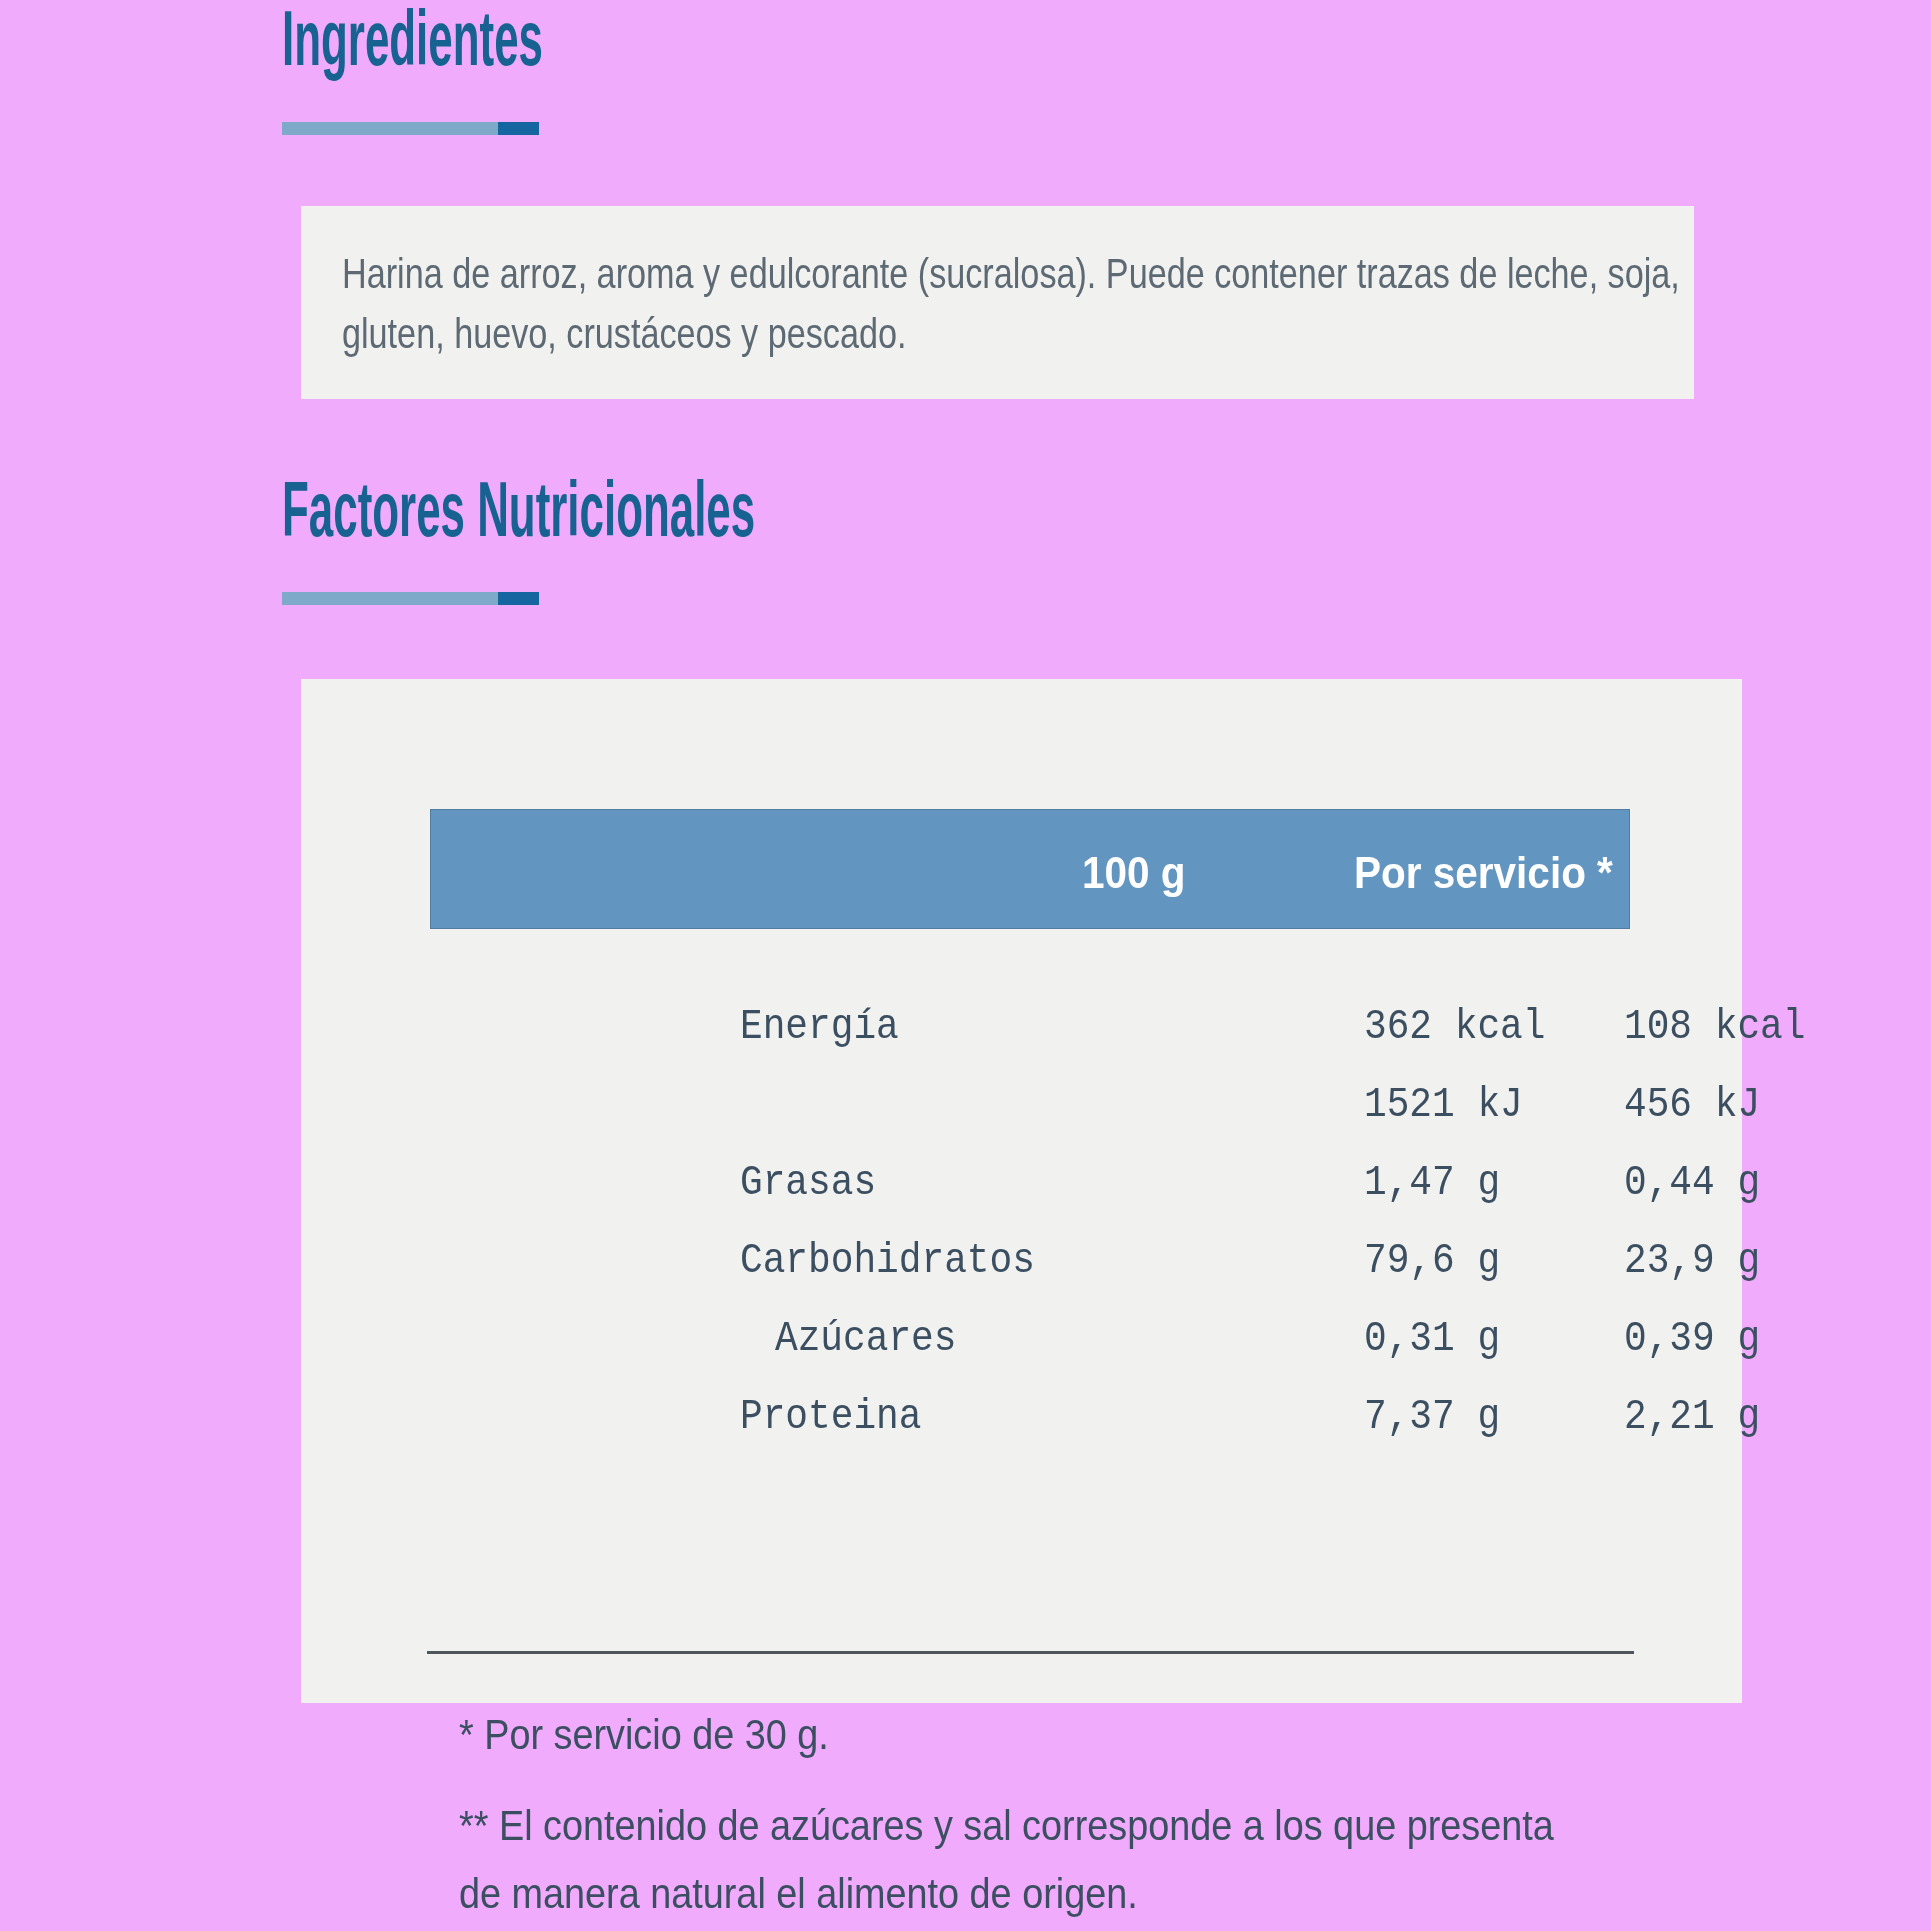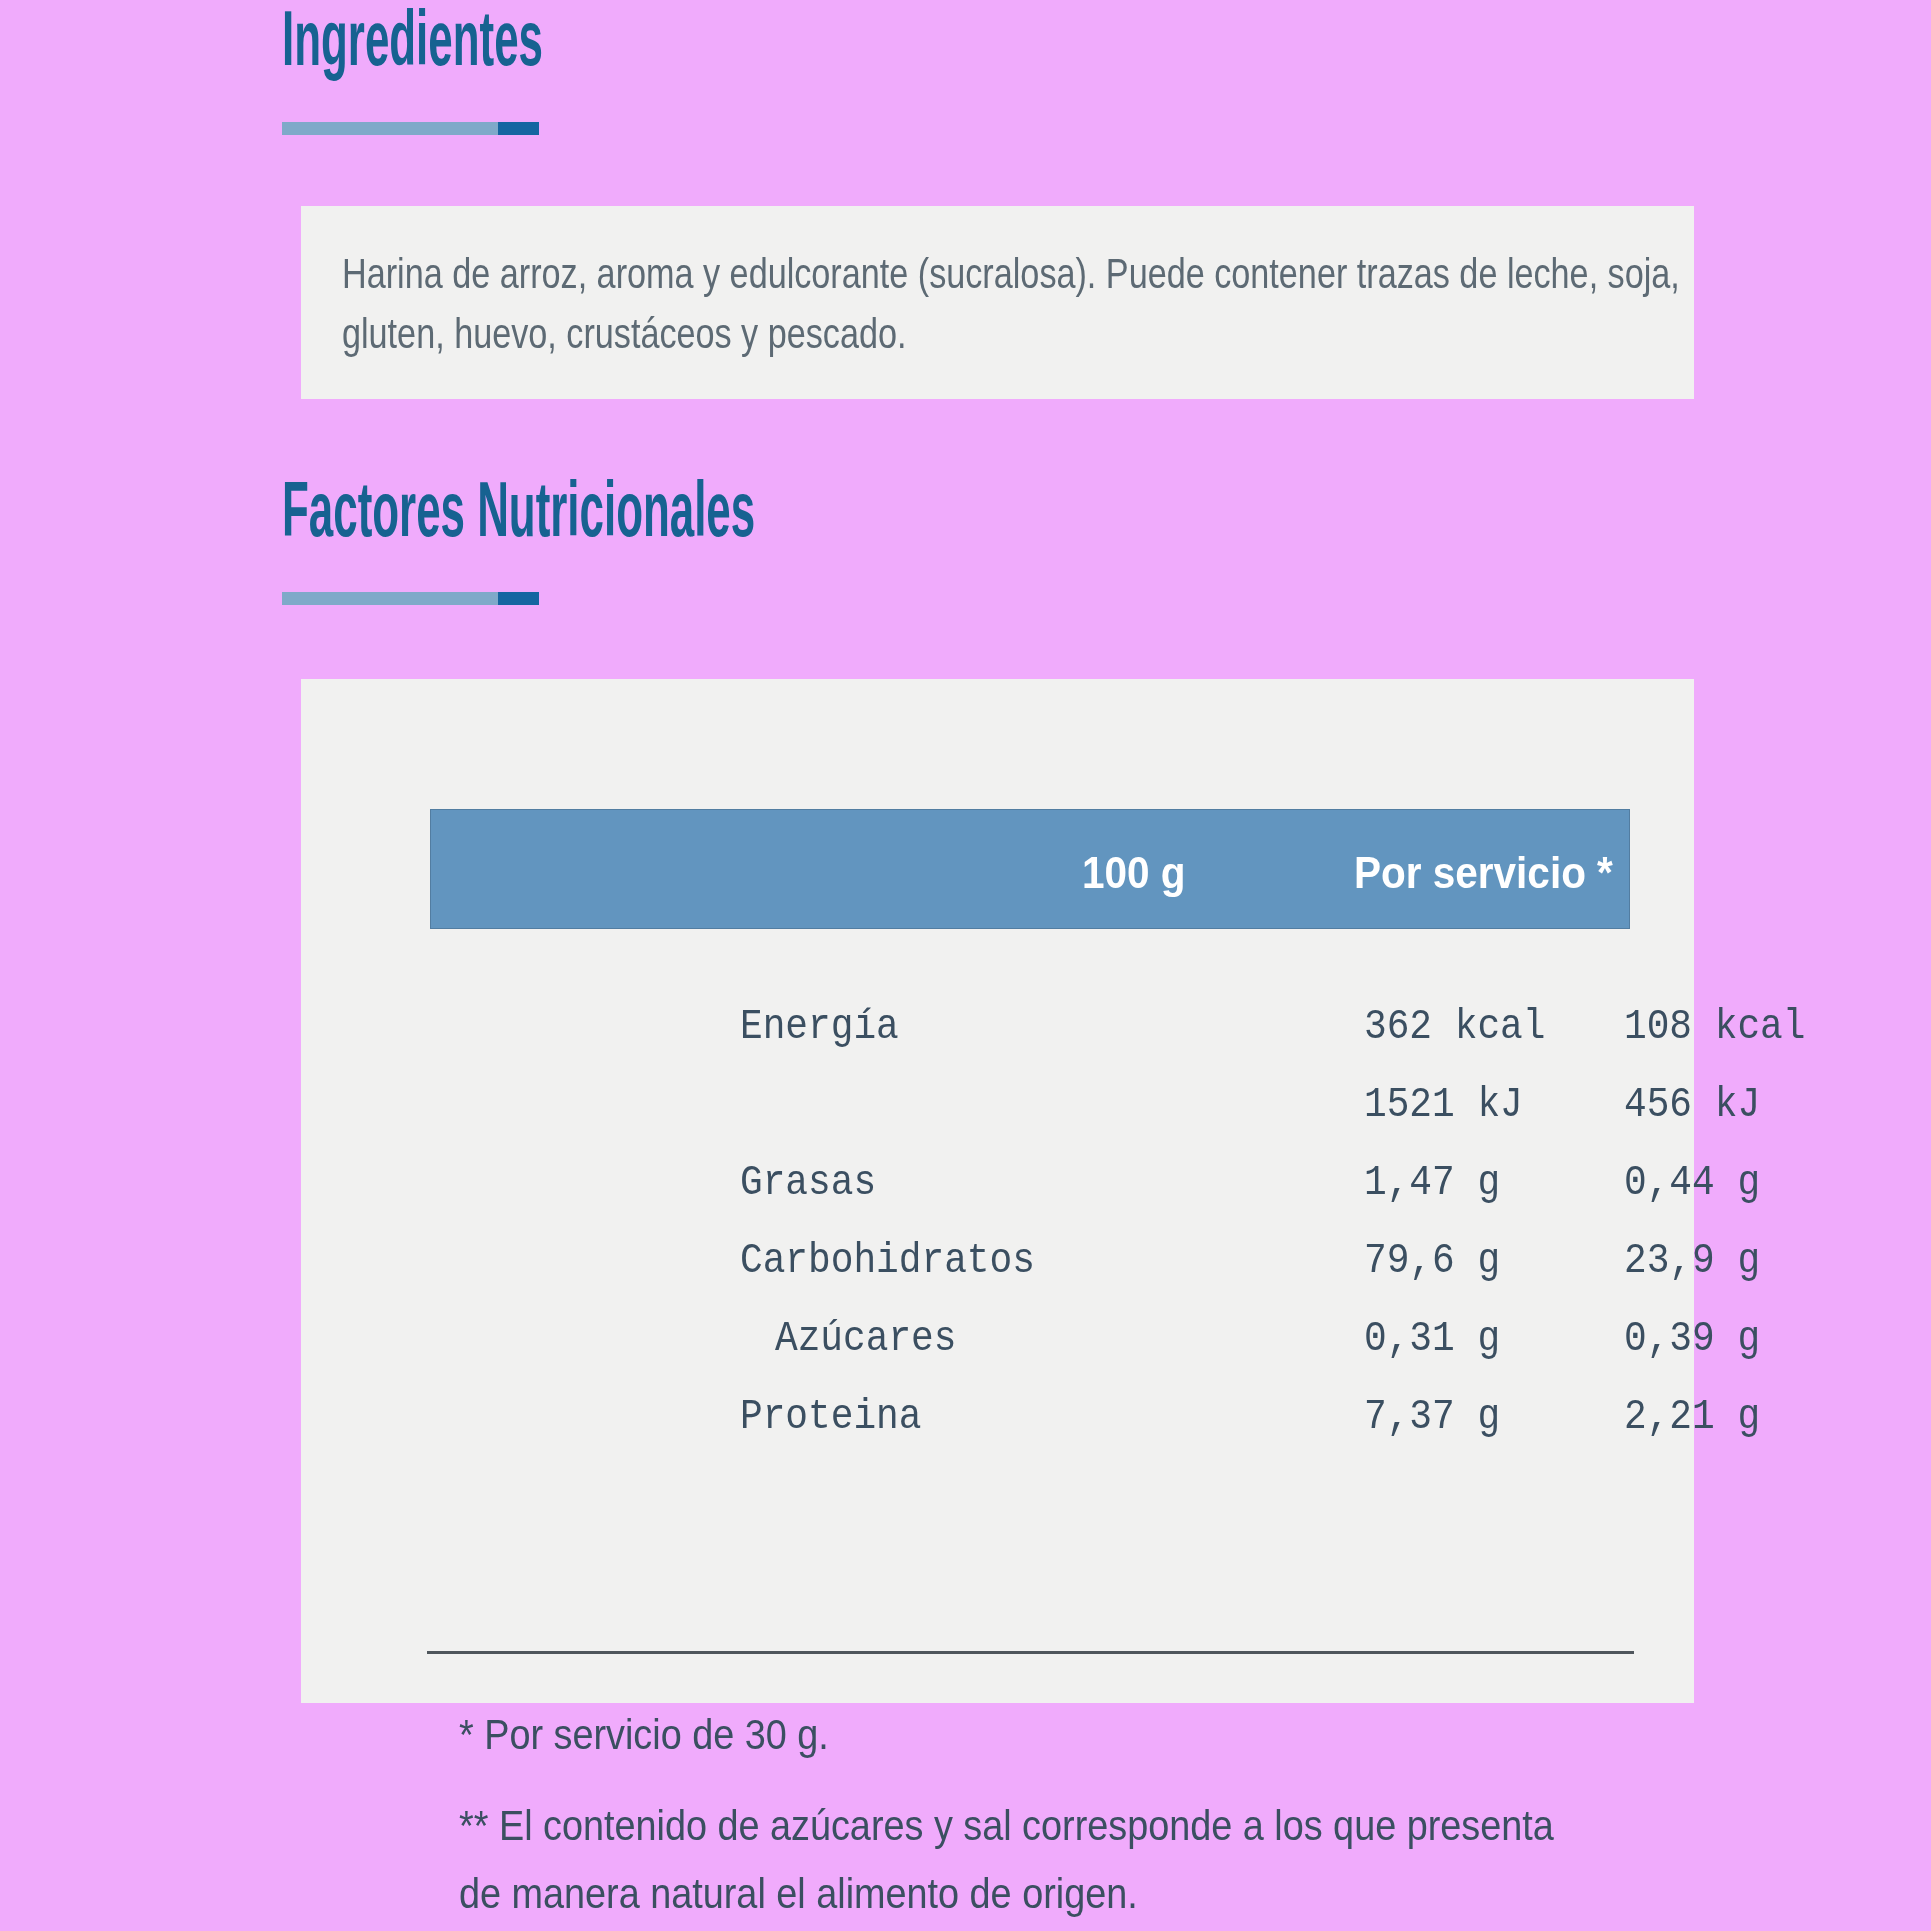--- a/index.html
+++ b/index.html
@@ -69,21 +69,21 @@
     </div>
   </section>
 
   <section>
     <h2 class="sec-title" style="left:282px;top:471px;">Factores Nutricionales</h2>
     <div class="title-underline" style="left:282px;top:592px;">
       <span class="u-light"></span>
       <span class="u-dark"></span>
     </div>
 
-    <div class="gray-box" style="left:281px;top:679px;width:1393px;height:1024px;">
+    <div class="gray-box" style="left:281px;top:679px;width:1393px;height:1024px;padding-left:48px;">
 
       <div class="table-header">
         <span class="col-h c1">100 g</span>
         <span class="col-h c2">Por servicio *</span>
       </div>
 
       <div class="rows">
         <div class="row">
           <span class="cell label">Energía</span>
           <span class="cell v1">362 kcal</span>

